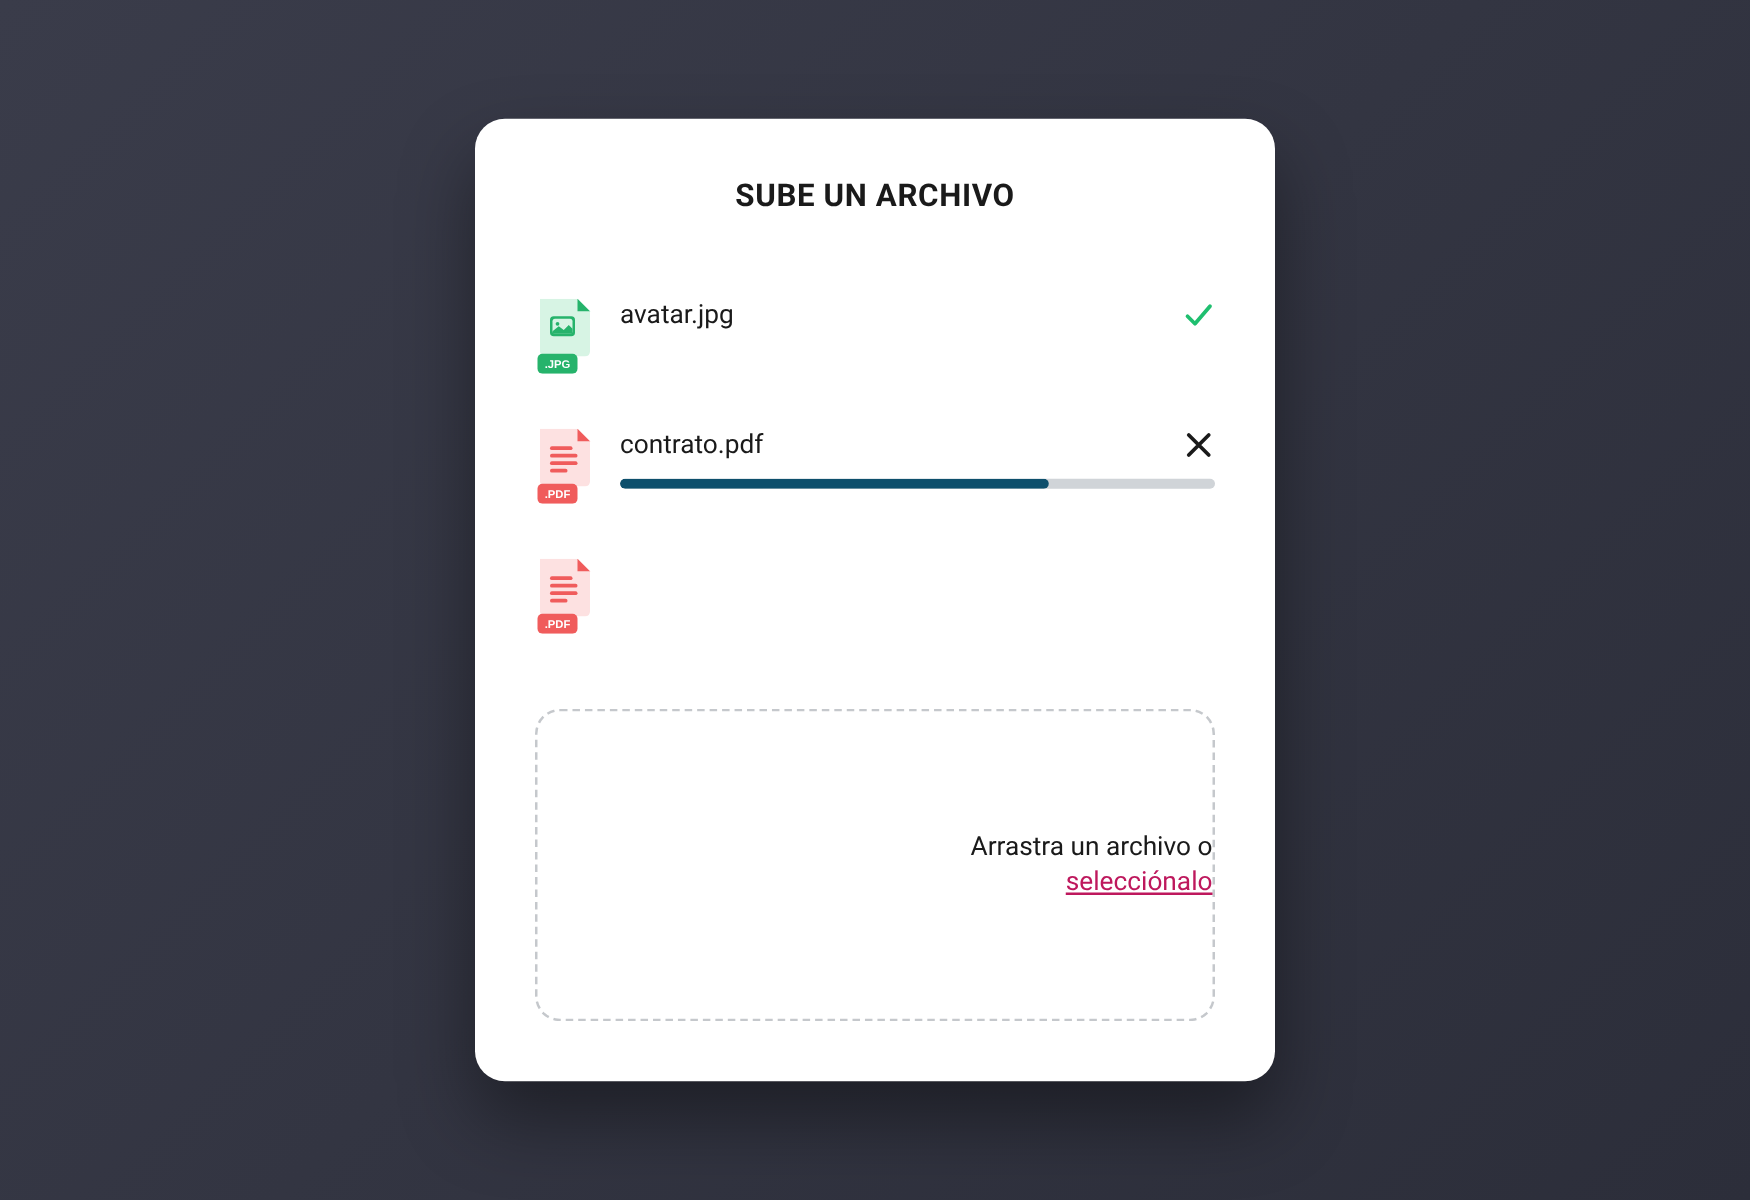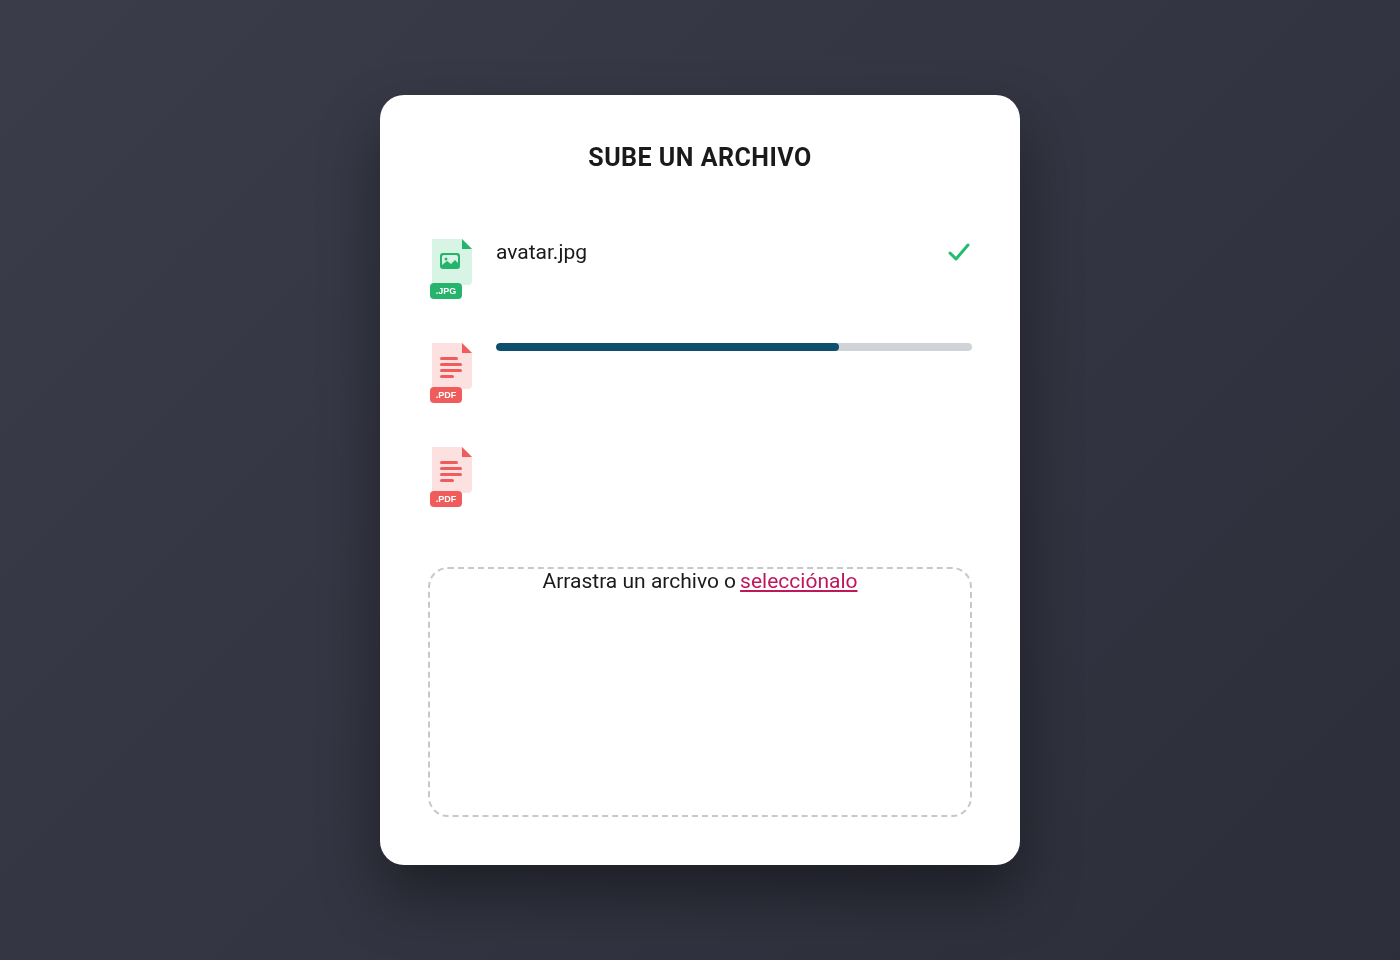--- a/index.html
+++ b/index.html
@@ -81,22 +81,22 @@
     .progress-fill {
       height: 100%;
       background: #0d4f6c;
       border-radius: 4px;
     }
     .dropzone {
       border: 2px dashed #c5c8cc;
       border-radius: 20px;
       height: 250px;
       display: flex;
-      flex-direction: row;
-      align-items: flex-start;
+      flex-direction: column;
+      align-items: flex-end;
       justify-content: center;
       gap: 4px;
     }
     .dropzone-text {
       font-size: 21px;
       color: #1a1a1a;
     }
     .dropzone-link {
       font-size: 21px;
       color: #be185d;
@@ -144,20 +144,28 @@
           <path d="M34 0 L44 10 H34 Z" fill="#f05c5c"></path>
           <rect x="12" y="14" width="18" height="3" rx="1.5" fill="#f05c5c"></rect>
           <rect x="12" y="20" width="22" height="3" rx="1.5" fill="#f05c5c"></rect>
           <rect x="12" y="26" width="22" height="3" rx="1.5" fill="#f05c5c"></rect>
           <rect x="12" y="32" width="14" height="3" rx="1.5" fill="#f05c5c"></rect>
           <rect x="2" y="44" width="32" height="16" rx="4" fill="#f05c5c"></rect>
           <text x="18" y="55" font-size="9" font-weight="700" fill="#fff" text-anchor="middle" font-family="sans-serif">.PDF</text>
         </svg>
       </div>
       <div class="file-body">
+        <div class="file-top">
+          <span class="file-name">contrato.pdf</span>
+          <span class="status-icon">
+            <svg width="22" height="22" viewBox="0 0 22 22">
+              <path d="M3 3 L19 19 M19 3 L3 19" stroke="#1a1a1a" stroke-width="3" stroke-linecap="round"></path>
+            </svg>
+          </span>
+        </div>
         <div class="progress-track">
           <div class="progress-fill" style="width:72%"></div>
         </div>
       </div>
     </div>
 
     <div class="file-row">
       <div class="file-icon">
         <svg width="48" height="60" viewBox="0 0 48 60">
           <path d="M4 0 H34 L44 10 V42 Q44 46 40 46 H8 Q4 46 4 42 Z" fill="#fde1e1"></path>

